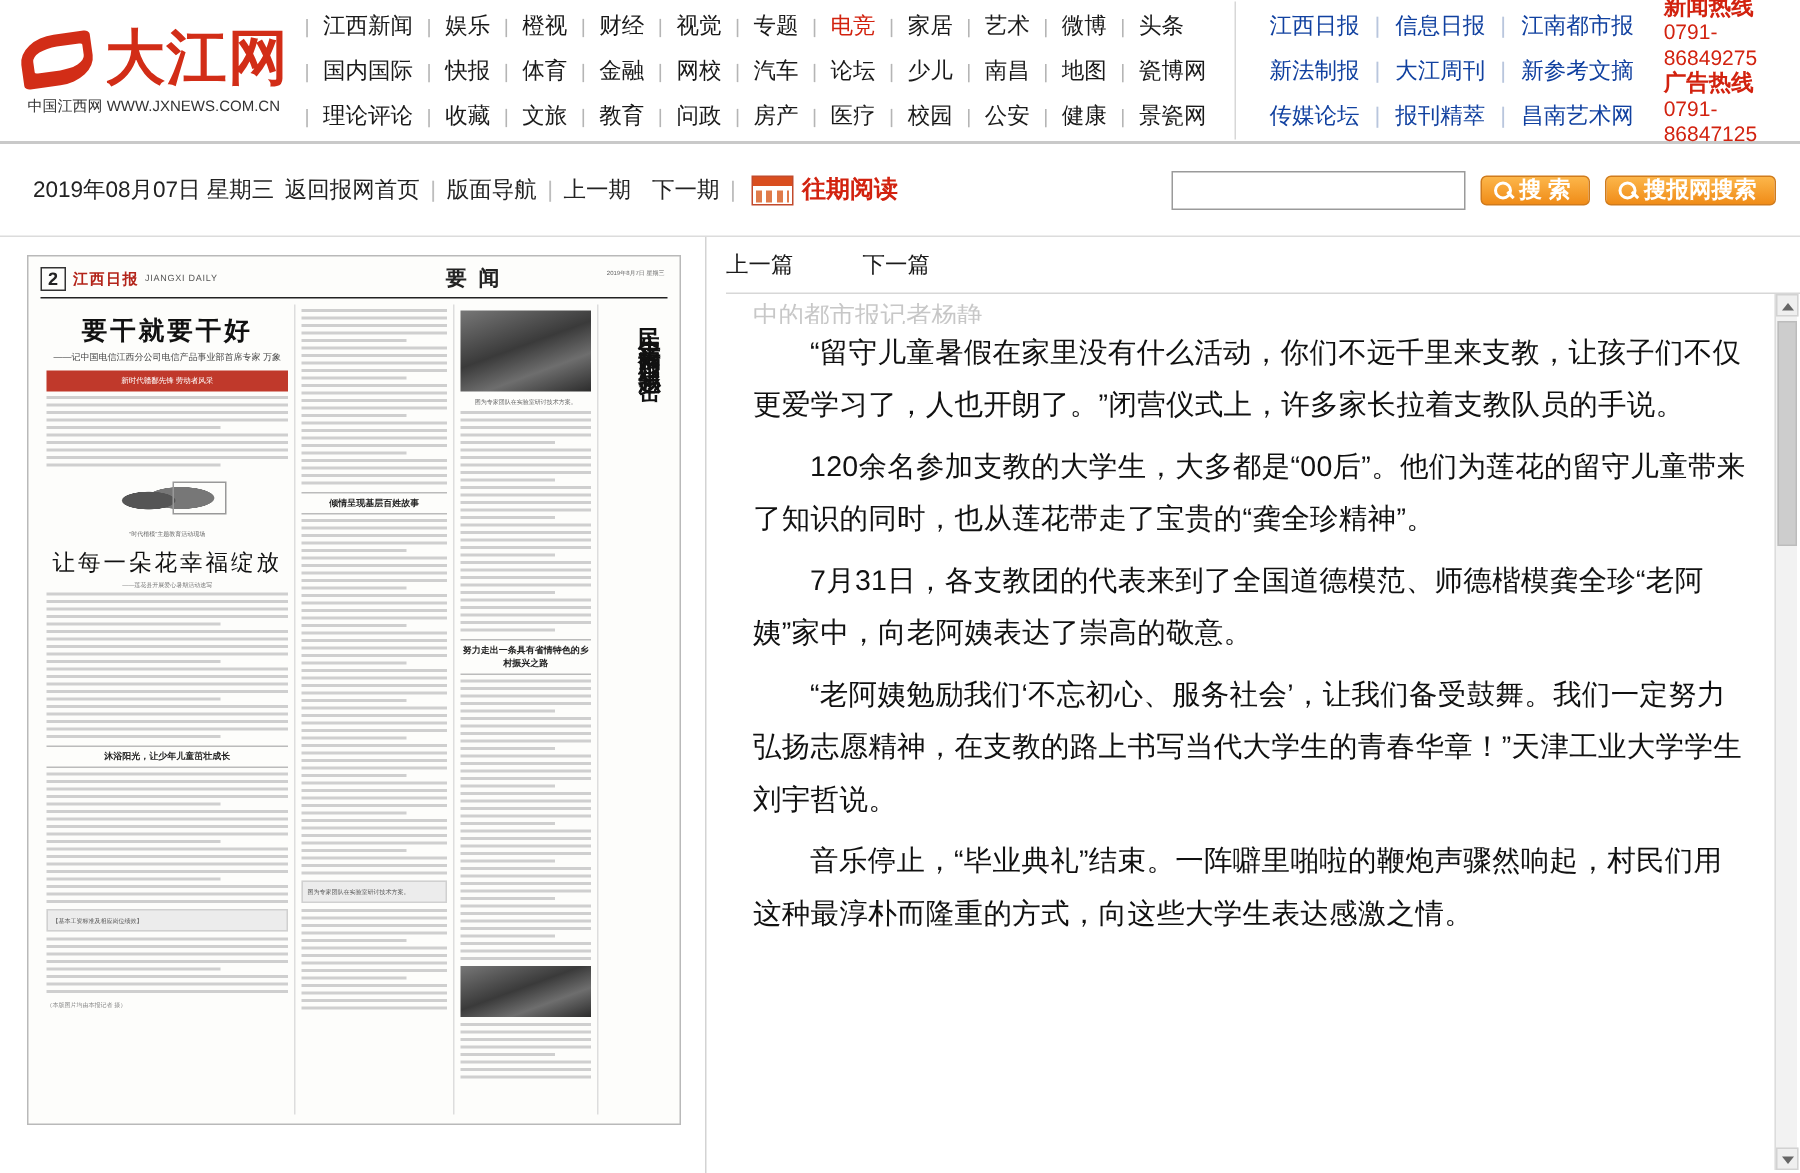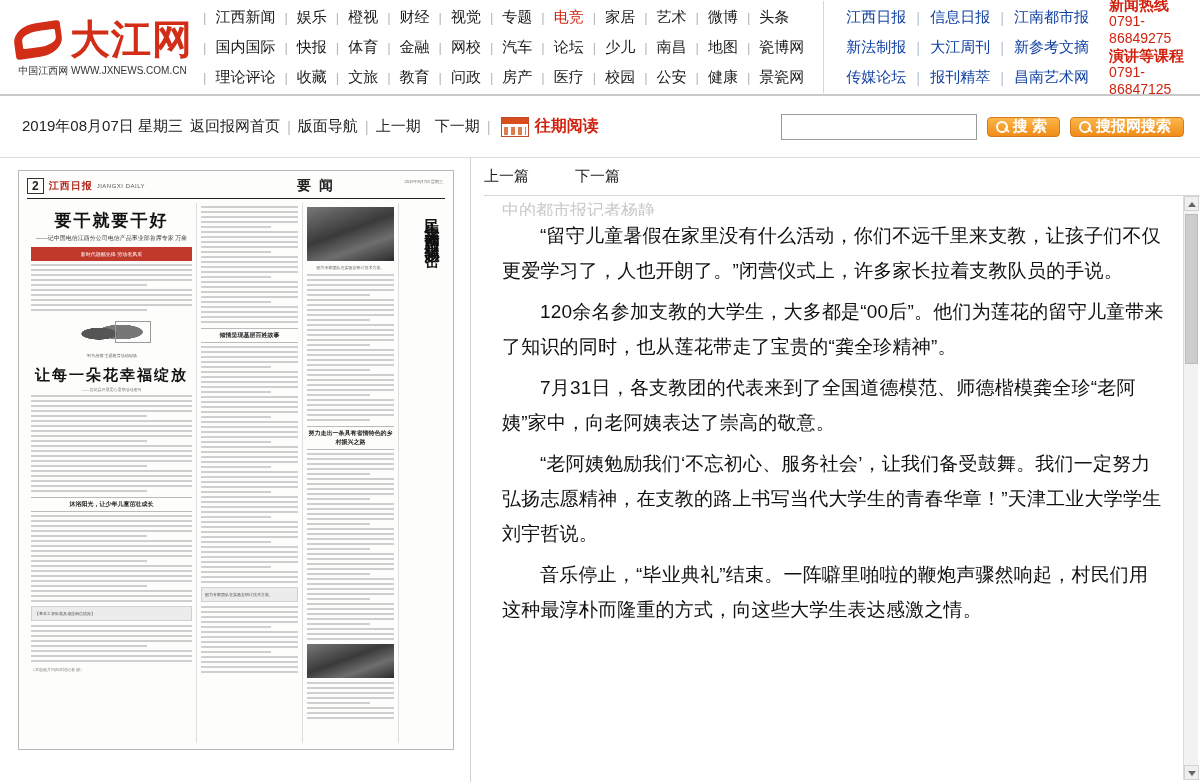--- a/index.html
+++ b/index.html
@@ -426,21 +426,21 @@
     text-align: left;
     border-right: none;
   }
   .np-title1 {
     font-size: 17px; font-weight: bold; color: #111;
     text-align: center; letter-spacing: 2px;
     margin: 6px 0 2px;
   }
   .np-sub1 { font-size: 6px; color: #444; text-align: center; margin-bottom: 4px;}
   .np-title2 {
-    font-size: 15px; font-weight: bold; color: #111;
+    font-size: 15px; font-weight: normal; color: #111;
     text-align: center; letter-spacing: 2px; margin: 8px 0 2px;
   }
   .np-byline { font-size: 4px; color: #777; text-align: center; margin-bottom: 3px;}
   .np-photo {
     width: 100%; height: 54px;
     background: linear-gradient(160deg, #777, #3a3a3a 45%, #6e6e6e 70%, #2c2c2c);
     margin: 4px 0;
   }
   .np-photo.small { height: 34px; }
   .np-redbox {
@@ -589,21 +589,21 @@
         <span class="paper-sep">|</span>
         <span class="paper-item">报刊精萃</span>
         <span class="paper-sep">|</span>
         <span class="paper-item">昌南艺术网</span>
       </div>
     </div>
 
     <div class="hotline-block">
       <div class="hot-title">新闻热线</div>
       <div class="hot-num">0791-86849275</div>
-      <div class="hot-title">演讲等课程</div>
+      <div class="hot-title">广告热线</div>
       <div class="hot-num">0791-86847125</div>
     </div>
   </div>
 
   <div class="toolbar">
     <div class="tb-date">2019年08月07日  星期三</div>
     <div class="tb-links">
       <span class="tb-link">返回报网首页</span>
       <span class="tb-vsep">|</span>
       <span class="tb-link">版面导航</span>

